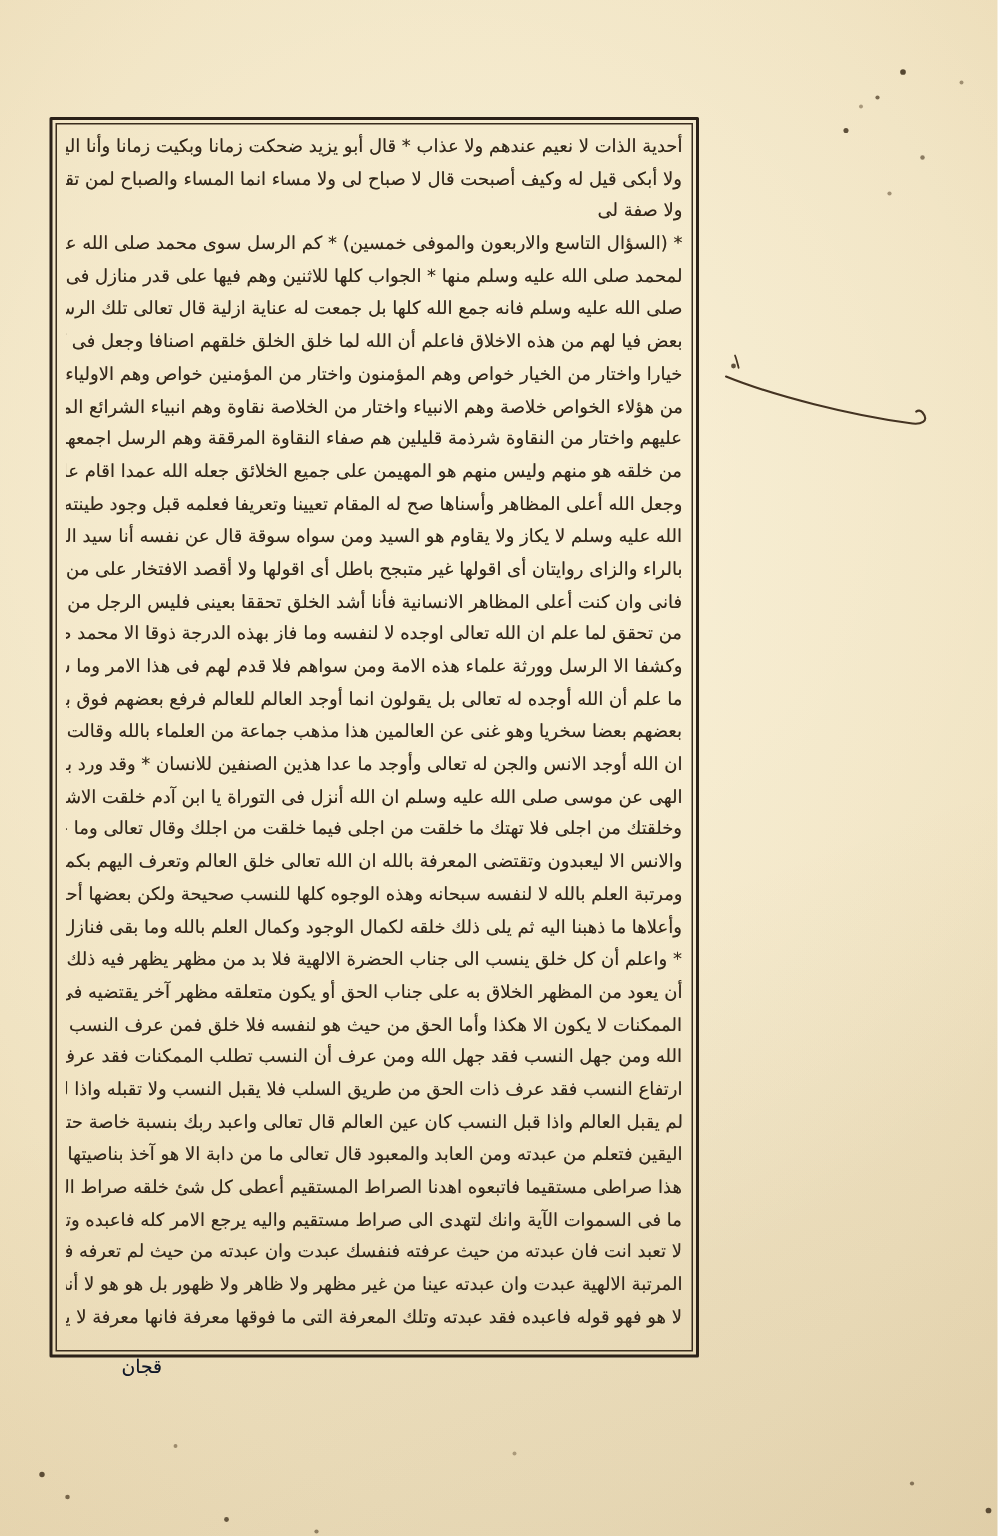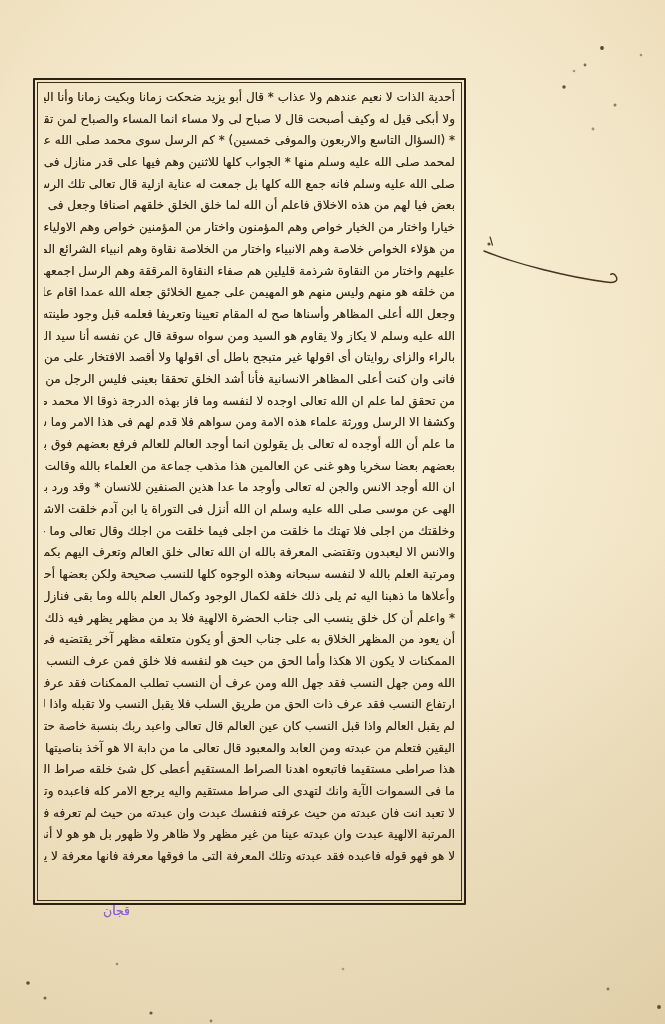--- a/index.html
+++ b/index.html
@@ -22,22 +22,22 @@
     box-sizing:border-box;padding:4px 6px 3px 6px;overflow:hidden;
   }
   .textblock{direction:rtl;unicode-bidi:embed;}
   .line{
     height:21.7px;line-height:21.7px;white-space:nowrap;overflow:hidden;
     text-align:right;font-size:12px;letter-spacing:-0.3px;
     color:#34281a;text-shadow:0 0 0.4px rgba(52,40,26,0.55);
   }
   
   .catchword{
-    position:absolute;left:60px;top:903px;width:70px;direction:rtl;
-    font-size:12.5px;color:#8b5cf6;text-align:right;
+    position:absolute;left:38px;top:903px;width:70px;direction:rtl;
+    font-size:12.5px;color:#0f172a;text-align:right;
     text-shadow:0 0 0.4px rgba(52,40,26,0.5);
   }
   
   .margin-stroke{position:absolute;left:468px;top:233px;width:200px;height:64px;}
   
   .specks{
     position:absolute;left:0;top:0;width:2px;height:2px;border-radius:50%;
     background:transparent;
     box-shadow:
       601px 47px 0 0.9px rgba(58,43,24,0.85),
@@ -63,20 +63,21 @@
 
 <div class="page">
 
   <div class="specks"></div>
 
   <div class="frame">
     <div class="frame-inner">
       <div class="textblock">
           <div class="line">أحدية الذات لا نعيم عندهم ولا عذاب * قال أبو يزيد ضحكت زمانا وبكيت زمانا وأنا اليوم لا أضحك</div>
           <div class="line">ولا أبكى قيل له وكيف أصبحت قال لا صباح لى ولا مساء انما المساء والصباح لمن تقيد بالصفة</div>
+          <div class="line">ولا صفة لى</div>
           <div class="line">* (السؤال التاسع والاربعون والموفى خمسين) * كم الرسل سوى محمد صلى الله عليه وسلم منا وكم</div>
           <div class="line">لمحمد صلى الله عليه وسلم منها * الجواب كلها للاثنين وهم فيها على قدر منازل فى كتبهم وصحفهم الامجد</div>
           <div class="line">صلى الله عليه وسلم فانه جمع الله كلها بل جمعت له عناية ازلية قال تعالى تلك الرسل فضلنا بعضهم على</div>
           <div class="line">بعض فيا لهم من هذه الاخلاق فاعلم أن الله لما خلق الخلق خلقهم اصنافا وجعل فى كل صنف</div>
           <div class="line">خيارا واختار من الخيار خواص وهم المؤمنون واختار من المؤمنين خواص وهم الاولياء واختار</div>
           <div class="line">من هؤلاء الخواص خلاصة وهم الانبياء واختار من الخلاصة نقاوة وهم انبياء الشرائع المقصورة</div>
           <div class="line">عليهم واختار من النقاوة شرذمة قليلين هم صفاء النقاوة المرققة وهم الرسل اجمعهم واصطفى واحدا</div>
           <div class="line">من خلقه هو منهم وليس منهم هو المهيمن على جميع الخلائق جعله الله عمدا اقام عليه قبة الوجود</div>
           <div class="line">وجعل الله أعلى المظاهر وأسناها صح له المقام تعيينا وتعريفا فعلمه قبل وجود طينته البشرى وهو محمد صلى</div>
           <div class="line">الله عليه وسلم لا يكاز ولا يقاوم هو السيد ومن سواه سوقة قال عن نفسه أنا سيد الناس ولا فخر</div>

